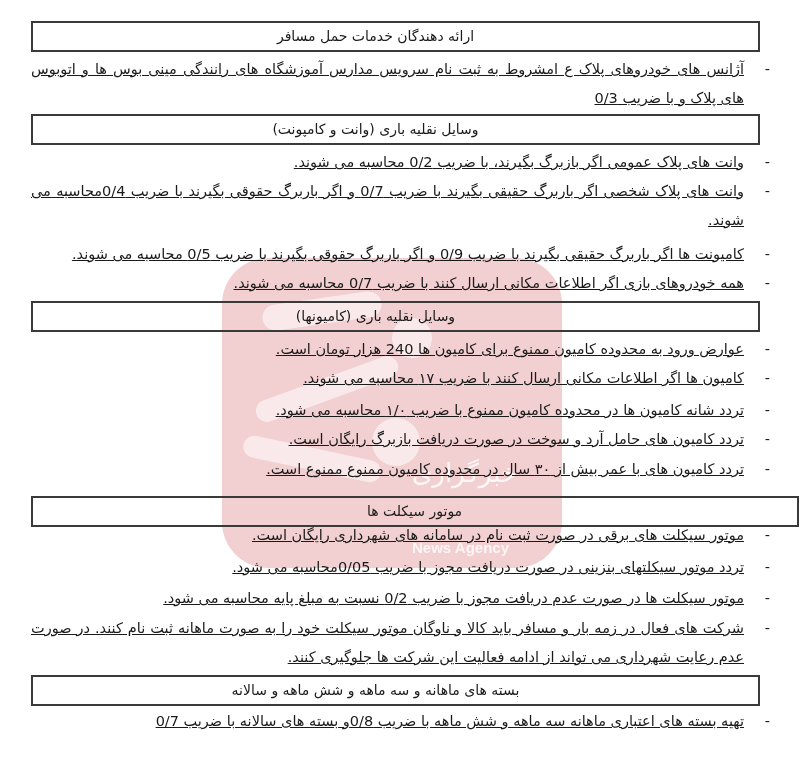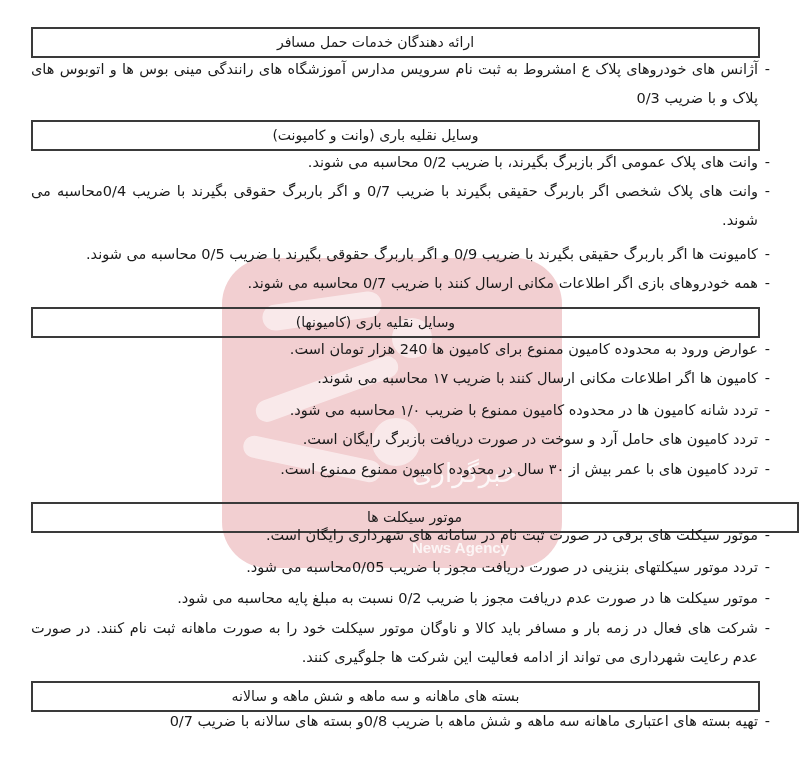--- a/index.html
+++ b/index.html
@@ -76,21 +76,20 @@
       position: absolute;
       left: 31px;
       width: 725px;
       height: 27px;
       border: 2px solid #3a3a3a;
       box-sizing: content-box;
       direction: rtl;
       text-align: center;
       font-size: 14px;
       line-height: 27px;
-      margin-top: 6px;
     }
     .section-box span {
       display: inline-block;
       padding-right: 40px;
     }
     .bullet {
       position: absolute;
       right: 34px;
       width: 735px;
       direction: rtl;
@@ -99,21 +98,22 @@
       font-size: 14.5px;
       line-height: 29px;
     }
     .bullet .dash {
       position: absolute;
       right: -4px;
       top: 0;
     }
     .bullet .text {
       display: block;
-      margin-right: 8px;
+      margin-right: 22px;
+      text-decoration: underline;
     }
   </style>
 </head>
 <body>
 
 <div class="watermark">
   <div class="wm-shape a"></div>
   <div class="wm-shape b"></div>
   <div class="wm-shape c"></div>
   <div class="wm-shape d"></div>

